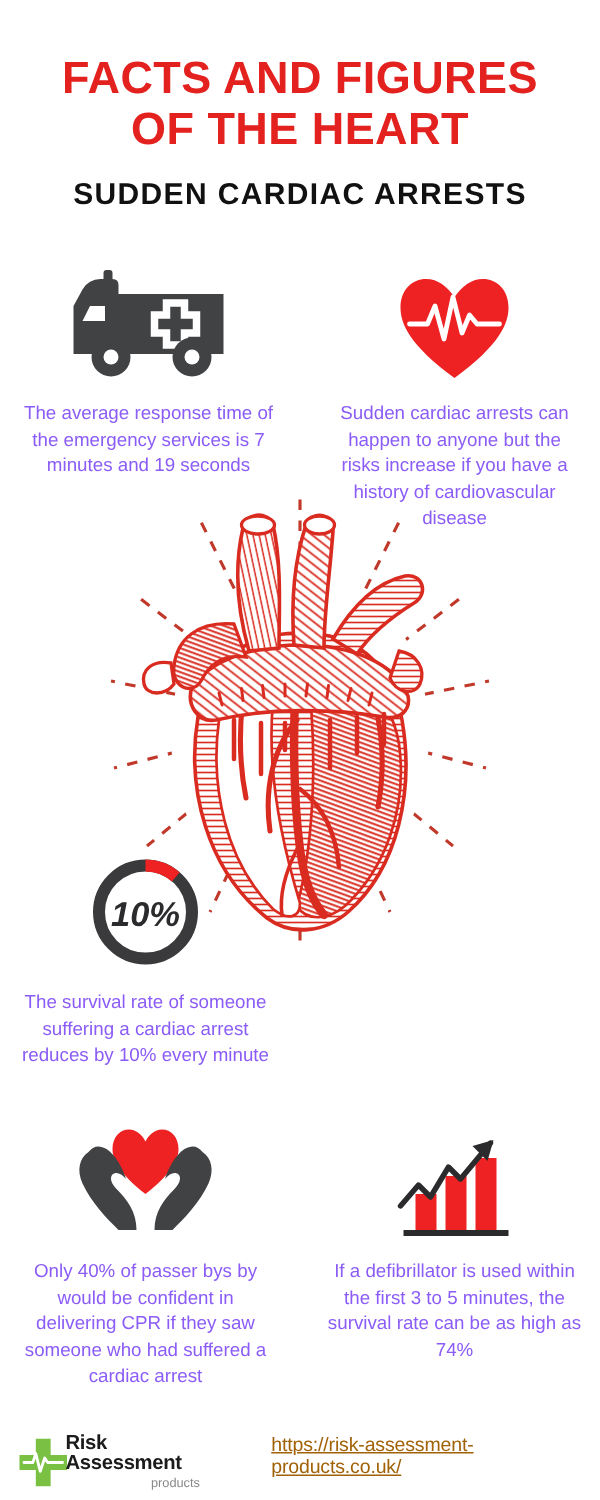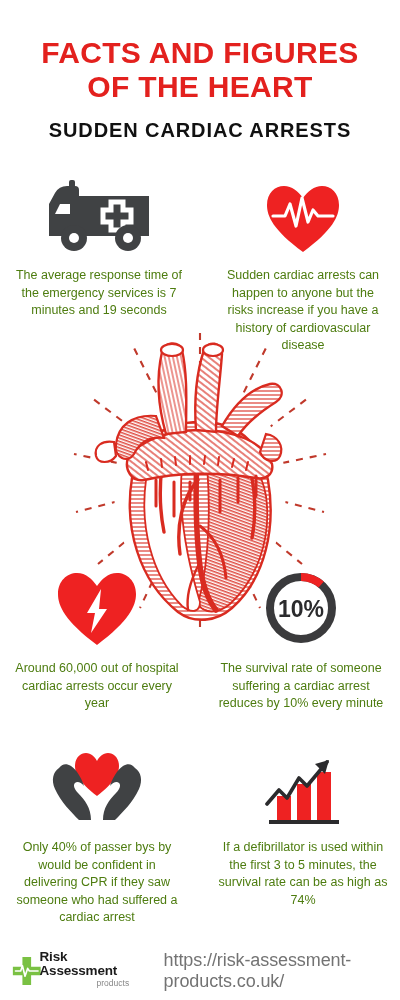--- a/index.html
+++ b/index.html
@@ -45,23 +45,24 @@
     display:flex;
     flex-direction:column;
     align-items:center;
     box-sizing:border-box;
   }
   .icon-box{
     height:84px;
     display:flex;
     align-items:flex-end;
     justify-content:flex-start;
+    font-style:italic;
   }
   .caption{
-    color:#4d7c0f;
+    color:#8b5cf6;
     font-size:12.5px;
     line-height:17.5px;
     text-align:center;
     margin-top:13px;
     padding:0 8px;
     box-sizing:border-box;
   }
 
   
   .row-1{position:absolute;top:170px;left:0;}
@@ -111,24 +112,25 @@
   }
   .logo-sub{
     color:#888888;
     font-size:8.5px;
     display:block;
     margin-top:2px;
     margin-left:9px;
     padding-left:48px;
   }
   .url{
-    color:#737373;
-    font-size:18px;
+    color:#a16207;
+    font-size:13px;
     margin-left:30px;
     letter-spacing:-0.1px;
+    text-decoration:underline;
   }
 </style>
 </head>
 <body>
 
 <div class="page">
 
   <div class="header">
     <div class="title">
       <div>FACTS AND FIGURES</div>
@@ -267,29 +269,20 @@
         <line x1="134" y1="134" x2="135" y2="126"></line>
         <line x1="148" y1="135" x2="149" y2="127"></line>
         <line x1="162" y1="137" x2="164" y2="129"></line>
         <line x1="176" y1="140" x2="178" y2="132"></line>
       </g>
     </svg>
   </div>
 
   <div class="row row-2">
 
-    <div class="cell">
-      <div class="icon-box">
-        <svg width="82" height="76" viewBox="0 0 82 76">
-          <path d="M41 74 C9 50 2 35 2 23 C2 10 11 2 21 2 C30 2 36 8 41 15 C46 8 52 2 61 2 C71 2 80 10 80 23 C80 35 73 50 41 74 Z" fill="#ee2222"></path>
-          <path d="M45 18 L31 42 L39 42 L35 62 L51 38 L43 38 Z" fill="#ffffff"></path>
-        </svg>
-      </div>
-      <div class="caption">Around 60,000 out of hospital cardiac arrests occur every year</div>
-    </div>
 
     <div class="cell">
       <div class="icon-box">
         <svg width="78" height="78" viewBox="0 0 78 78">
           <circle cx="39" cy="39" r="31" fill="none" stroke="#3a3a3c" stroke-width="8"></circle>
 
           <path d="M39 8 A31 31 0 0 1 59.2 15.6" fill="none" stroke="#ee2222" stroke-width="8"></path>
           <text x="39" y="48" text-anchor="middle" font-family="'Liberation Sans', sans-serif" font-size="23" font-weight="bold" fill="#2b2b2d">10%</text>
         </svg>
       </div>

